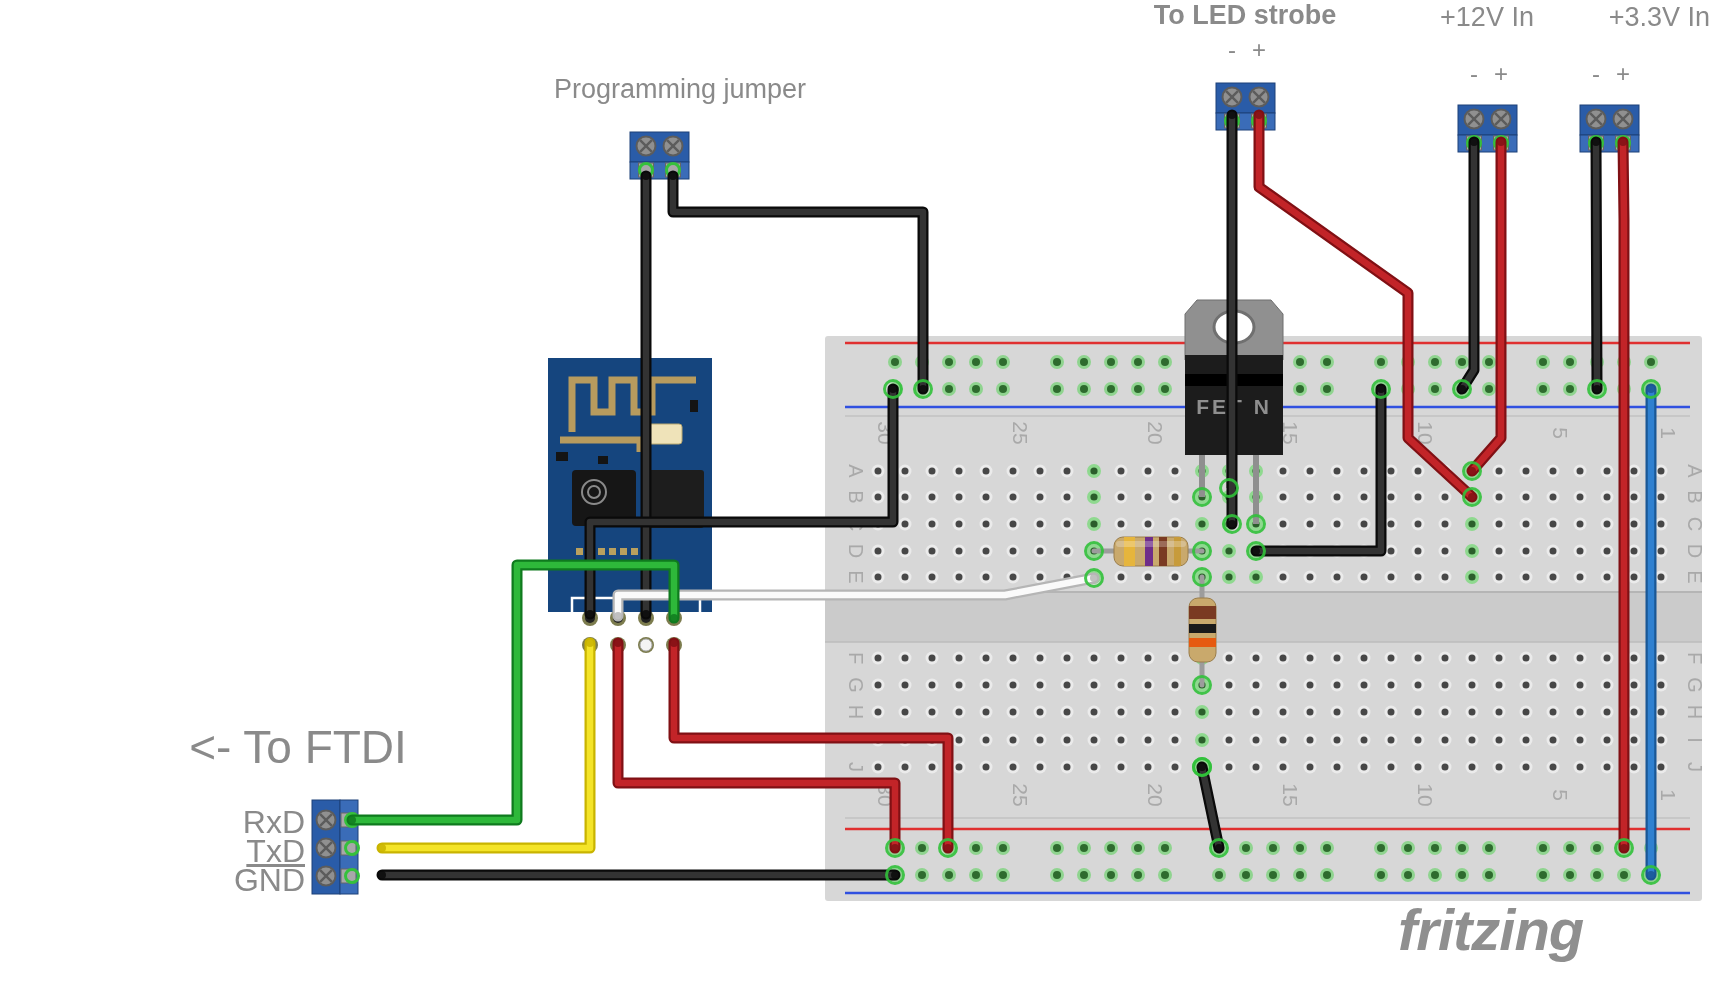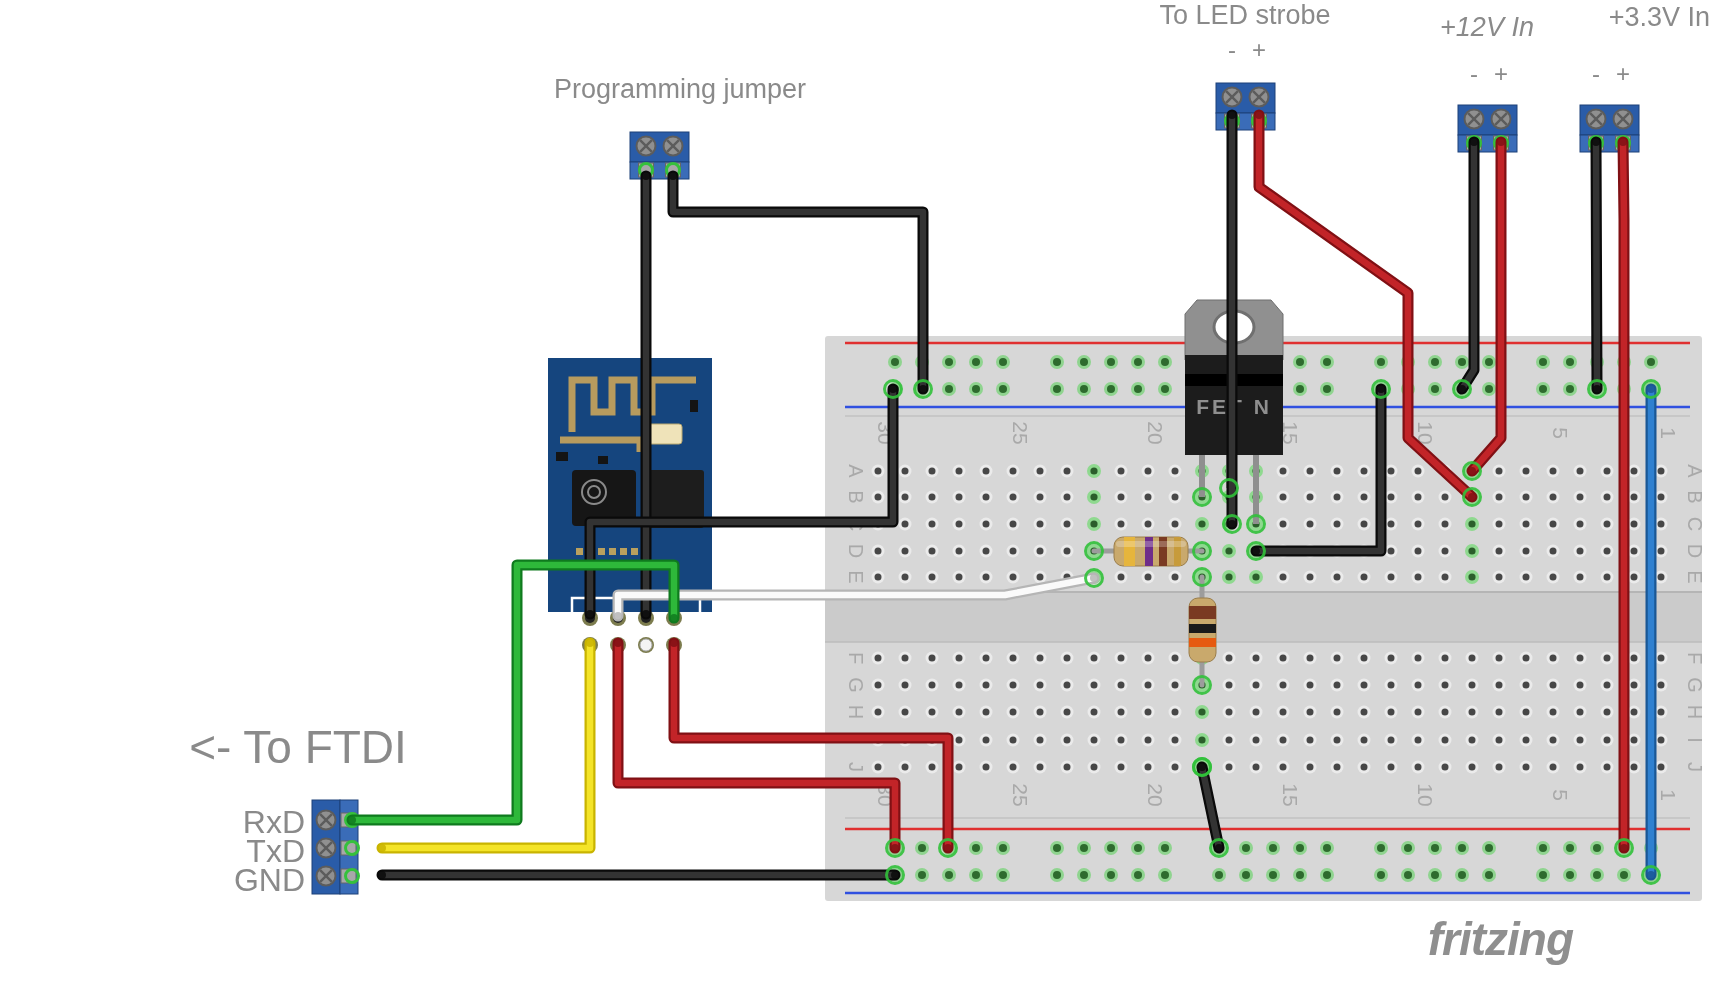--- a/index.html
+++ b/index.html
@@ -4,21 +4,21 @@
 <style>
   html,body{margin:0;padding:0;background:#ffffff;}
   .stage{position:relative;width:1725px;height:981px;background:#ffffff;overflow:hidden;
          font-family:"Liberation Sans", sans-serif;}
   svg{position:absolute;left:0;top:0;}
   .lbl{position:absolute;color:#8a8a8a;font-size:27px;text-align:center;white-space:nowrap;}
   .lbl.big{font-size:46px;color:#8a8a8a;}
   .pin-lbl{position:absolute;width:30px;text-align:center;color:#8a8a8a;font-size:24px;}
   .io-lbl{position:absolute;left:205px;width:100px;text-align:right;color:#8a8a8a;font-size:32px;}
   .logo{position:absolute;left:1398px;top:896px;width:175px;text-align:right;
-        font-size:46px;font-weight:bold;font-style:italic;letter-spacing:-1px;color:#8f8f8f;margin-top:16px;}
+        font-size:58px;font-weight:bold;font-style:italic;letter-spacing:-1px;color:#8f8f8f;}
 </style>
 </head>
 <body>
 
 <div class="stage">
   <svg id="scene" width="1725" height="981">
       <g>
         <rect x="825" y="336" width="877" height="565" fill="#d7d7d7" rx="3"></rect>
         <rect x="825" y="592" width="877" height="50" fill="#cbcbcb"></rect>
         <line x1="825" y1="592" x2="1702" y2="592" stroke="#b5b5b5" stroke-width="2"></line>
@@ -1137,31 +1137,31 @@
         <circle cx="1202" cy="551" r="8.5" fill="none" stroke="#31c13a" stroke-width="3" opacity="0.9"></circle>
         <circle cx="1202" cy="577" r="8.5" fill="none" stroke="#31c13a" stroke-width="3" opacity="0.9"></circle>
         <circle cx="1202" cy="685" r="8.5" fill="none" stroke="#31c13a" stroke-width="3" opacity="0.9"></circle>
         <circle cx="1202" cy="767" r="8.5" fill="none" stroke="#31c13a" stroke-width="3" opacity="0.9"></circle>
         <circle cx="1202" cy="497" r="8.5" fill="none" stroke="#31c13a" stroke-width="3" opacity="0.9"></circle>
         <circle cx="1229" cy="488" r="8.5" fill="none" stroke="#31c13a" stroke-width="3" opacity="0.9"></circle>
         <circle cx="1256" cy="524" r="8.5" fill="none" stroke="#31c13a" stroke-width="3" opacity="0.9"></circle>
       </g>
     </svg>
 
-  <div class="lbl" style="left:1095px;top:0px;width:300px;">To LED strobe</div>
-  <div class="lbl" style="left:1387px;top:12px;width:200px;font-style:italic;">+12V In</div>
+  <div class="lbl" style="left:1095px;top:0px;width:300px;font-weight:bold;">To LED strobe</div>
+  <div class="lbl" style="left:1387px;top:2px;width:200px;">+12V In</div>
   <div class="lbl" style="left:1510px;top:2px;width:200px;text-align:right;">+3.3V In</div>
   <div class="lbl" style="left:520px;top:74px;width:320px;">Programming jumper</div>
   <div class="lbl big" style="left:148px;top:720px;width:300px;">&lt;- To FTDI</div>
 
   <div class="pin-lbl" style="left:1217px;top:36px;">-</div>
   <div class="pin-lbl" style="left:1244px;top:36px;">+</div>
   <div class="pin-lbl" style="left:1459px;top:60px;">-</div>
   <div class="pin-lbl" style="left:1486px;top:60px;">+</div>
   <div class="pin-lbl" style="left:1581px;top:60px;">-</div>
   <div class="pin-lbl" style="left:1608px;top:60px;">+</div>
 
   <div class="io-lbl" style="top:804px;">RxD</div>
-  <div class="io-lbl" style="top:833px;">TxD</div>
+  <div class="io-lbl" style="top:833px;text-decoration:underline;">TxD</div>
   <div class="io-lbl" style="top:862px;">GND</div>
 
   <div class="logo">fritzing</div>
 </div>
 
 </body></html>

